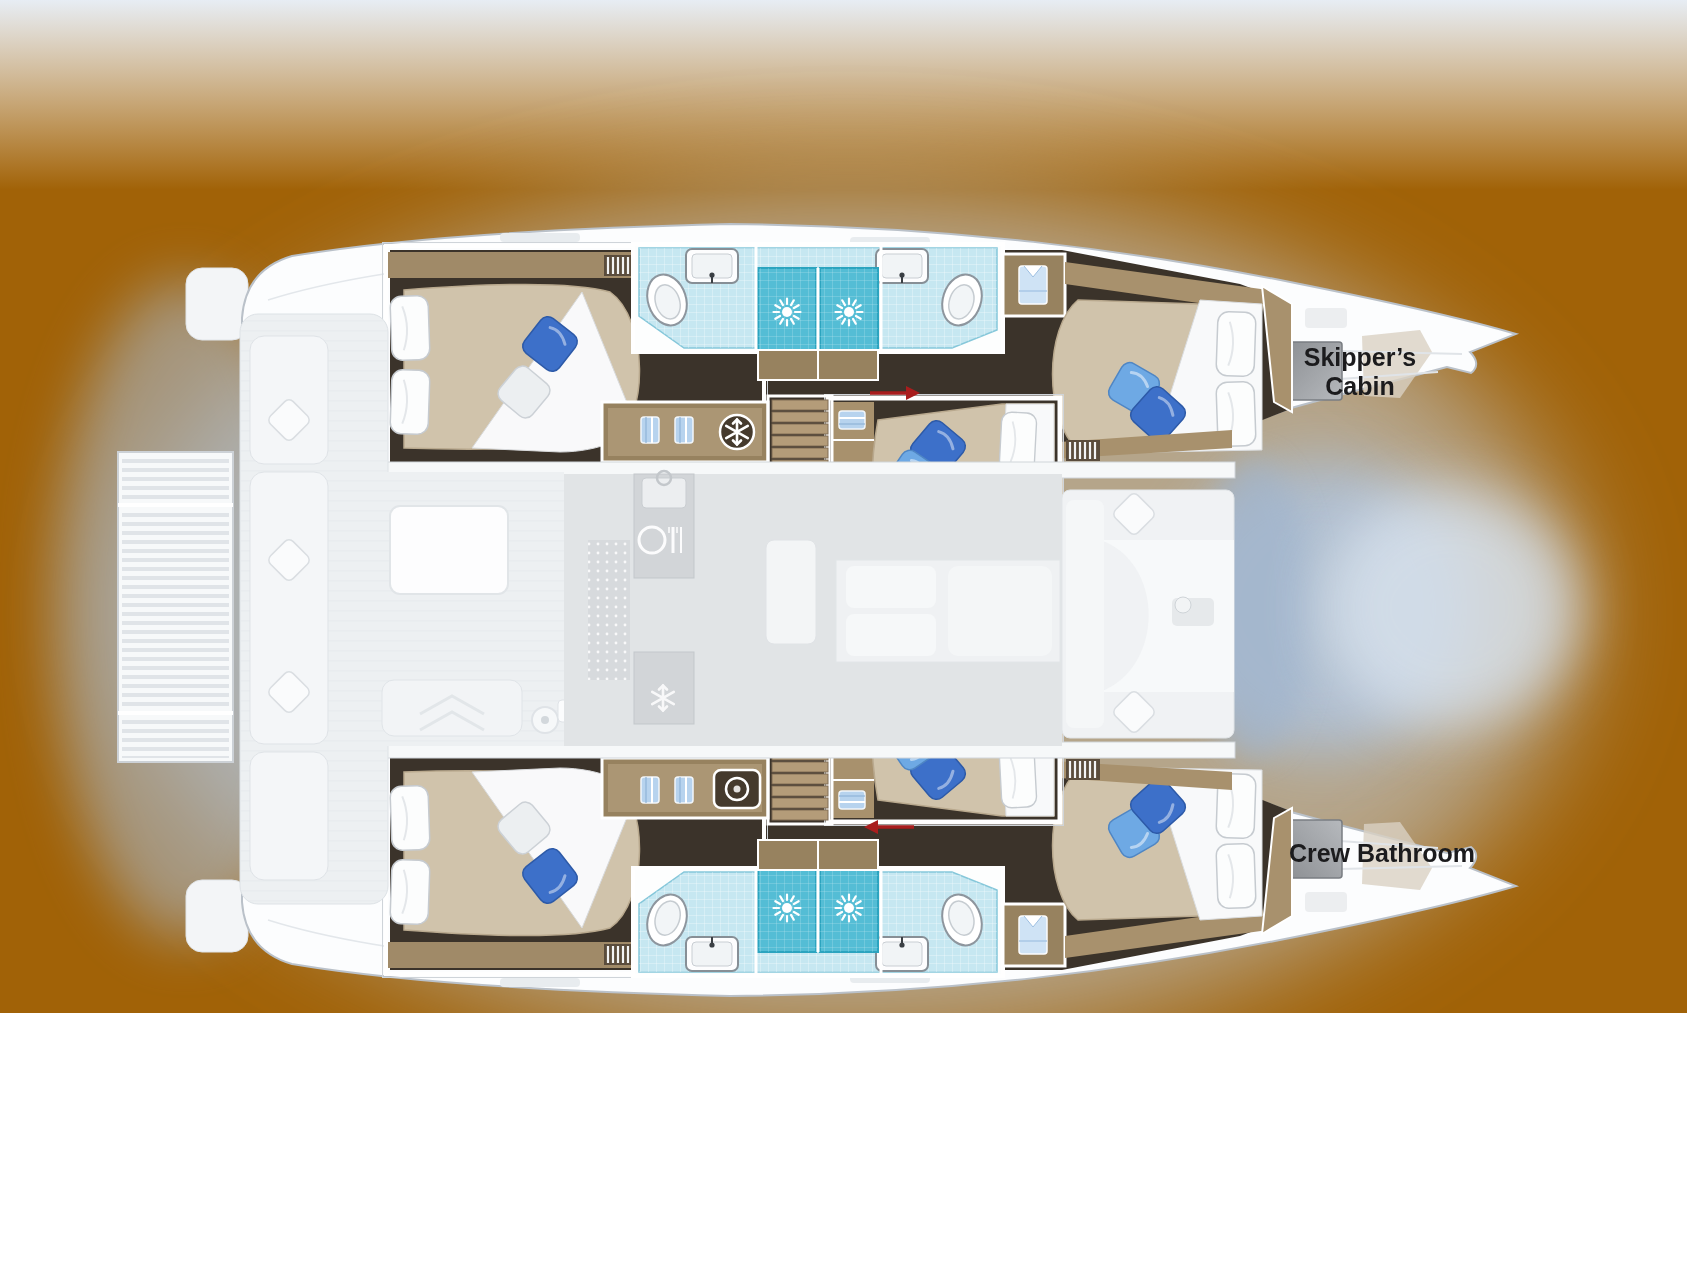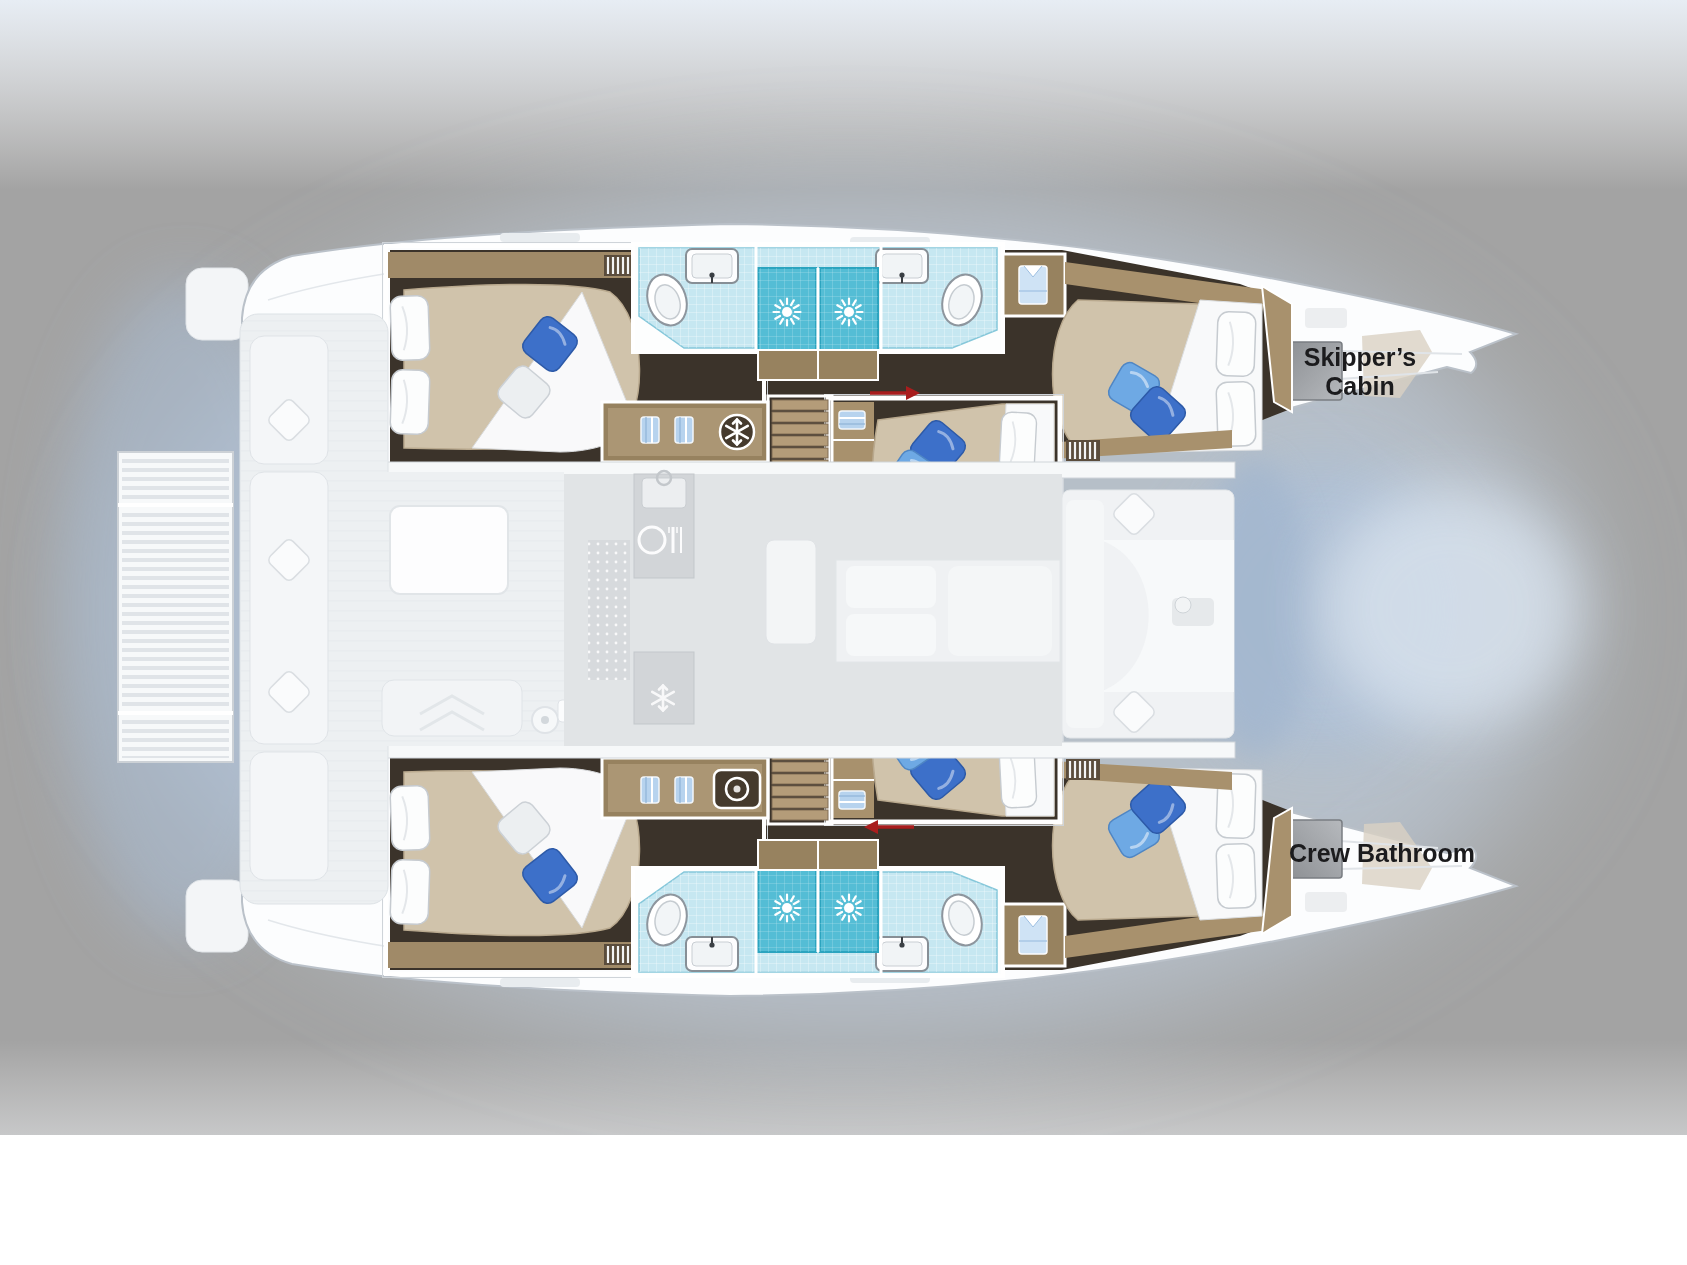--- a/index.html
+++ b/index.html
@@ -1,16 +1,16 @@
 <!DOCTYPE html>
 <html><head>
 <meta charset="utf-8">
 <style>
   html,body{margin:0;padding:0;background:#fff;}
-  .canvas{position:relative;width:1687px;height:1135px;background:#a3a3a3;overflow:hidden;
+  .canvas{position:relative;width:1687px;height:1013px;background:#a16207;overflow:hidden;
           font-family:"Liberation Sans", sans-serif;}
   svg{position:absolute;inset:0;}
   text.plan-label{font-family:"Liberation Sans", sans-serif;font-weight:700;font-size:25px;fill:#1b1b1d;}
 </style>
 </head>
 <body>
 
 <div class="canvas">
 <svg viewBox="0 0 1687 1265" width="1687" height="1265">
   <defs>

